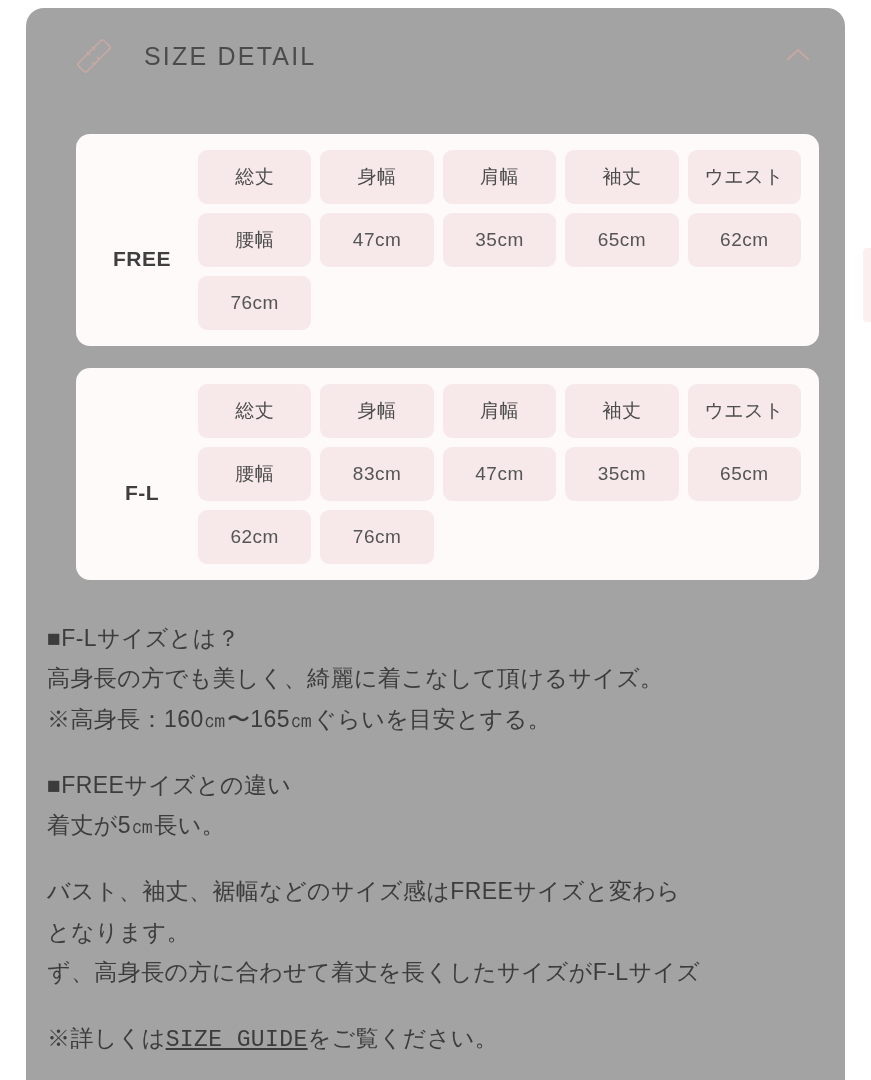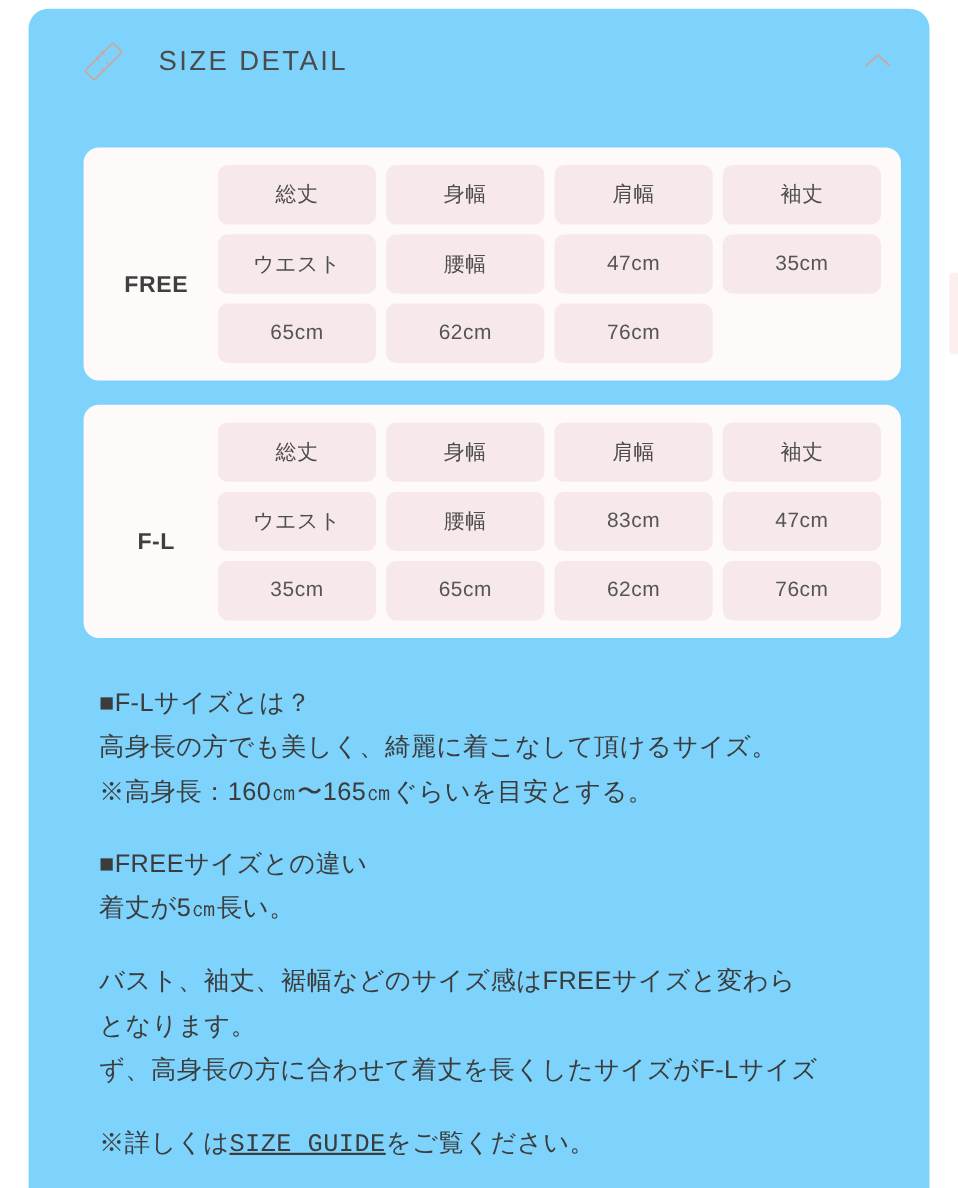--- a/index.html
+++ b/index.html
@@ -21,21 +21,21 @@
     background: #ffffff;
   }
 
   
   .panel {
     position: absolute;
     left: 26px;
     top: 8px;
     width: 819px;
     height: 1072px;
-    background: #7dd3fc;
+    background: #a3a3a3;
     border-radius: 18px 18px 0 0;
     box-sizing: border-box;
     padding: 0;
   }
 
   
   .panel-header {
     position: relative;
     display: flex;
     align-items: center;
@@ -81,21 +81,21 @@
     text-align: center;
     font-size: 21px;
     font-weight: bold;
     color: #3f3f3f;
     letter-spacing: 0.5px;
     margin-top: 38px;
   }
   .size-grid {
     flex: 1 1 auto;
     display: grid;
-    grid-template-columns: repeat(4, 1fr);
+    grid-template-columns: repeat(5, 1fr);
     grid-auto-rows: auto;
     gap: 9px 9px;
   }
   .cell {
     background: #f7e9e9;
     border-radius: 9px;
     height: 54px;
     display: flex;
     align-items: center;
     justify-content: center;
@@ -103,21 +103,21 @@
     color: #555;
     letter-spacing: 0.5px;
   }
   .cell.head {
     font-size: 19px;
     color: #4d4d4d;
   }
 
   
   .desc {
-    padding: 16px 58px 0 64px;
+    padding: 16px 58px 0 21px;
     color: #3c3c3c;
     font-size: 23px;
     line-height: 1.75;
     letter-spacing: 0.4px;
   }
   .desc p { margin: 0; }
   .desc .gap { height: 26px; }
   .desc .heading { font-weight: 400; }
   .link {
     text-decoration: underline;

